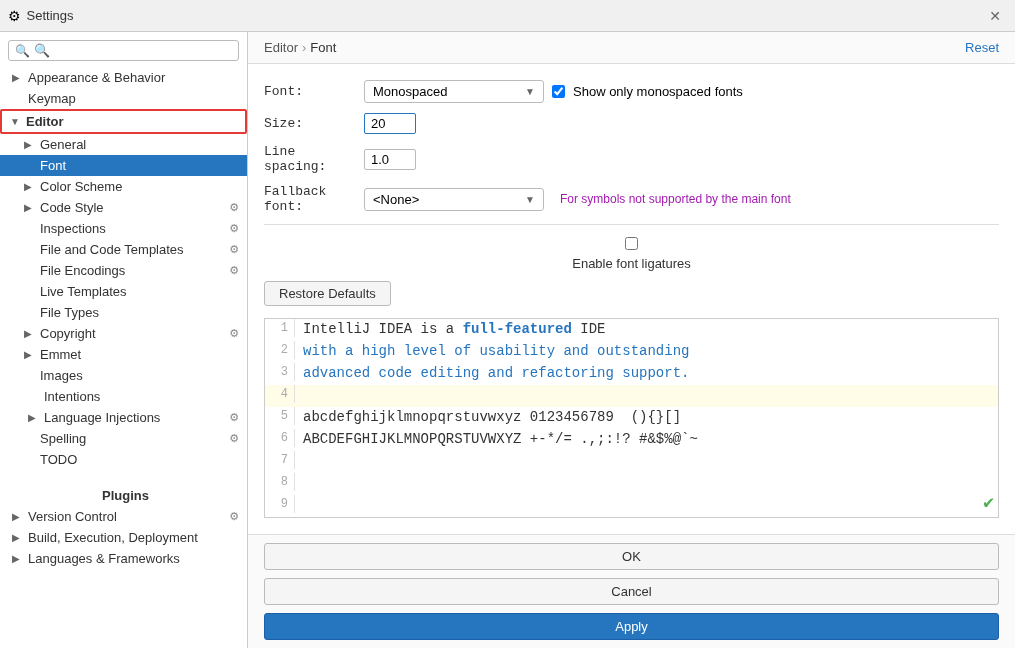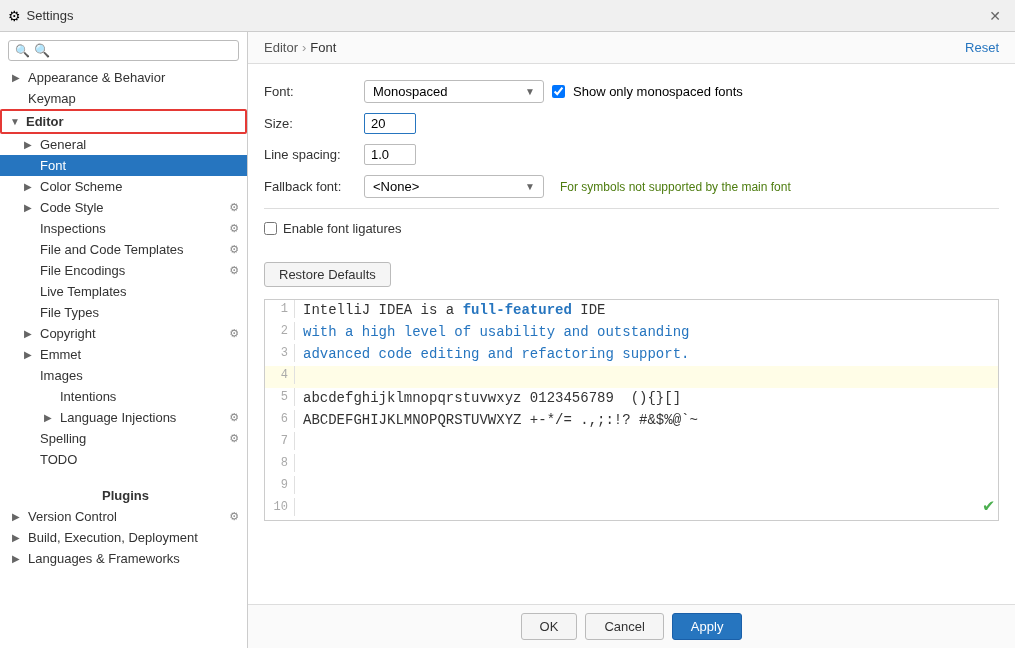--- a/index.html
+++ b/index.html
@@ -31,65 +31,65 @@
     .search-icon { color: #888; margin-right: 4px; font-size: 12px; }
 
     .tree-item {
       padding: 3px 8px 3px 12px; cursor: pointer; color: #333; display: flex; align-items: center; gap: 4px;
       white-space: nowrap; overflow: hidden; text-overflow: ellipsis;
     }
     .tree-item.selected { background: #2675bf; color: #fff; }
     .tree-item.selected .icon { color: #fff; }
     .tree-item .icon { font-size: 10px; color: #666; min-width: 12px; }
     .tree-item.indented1 { padding-left: 24px; }
-    .tree-item.indented2 { padding-left: 44px; }
+    .tree-item.indented2 { padding-left: 28px; }
 
     .editor-outlined { border: 2px solid #e53935; border-radius: 2px; }
 
     .sidebar-settings-icon { margin-left: auto; color: #888; font-size: 11px; }
 
     
     .right-panel { flex: 1; display: flex; flex-direction: column; overflow: hidden; }
 
     .panel-header {
       display: flex; align-items: center; justify-content: space-between;
       padding: 8px 16px; border-bottom: 1px solid #ddd; background: #fafafa;
     }
     .breadcrumb { display: flex; align-items: center; gap: 4px; color: #555; font-size: 13px; }
     .breadcrumb-sep { color: #999; }
     .breadcrumb-current { font-weight: 500; color: #333; }
     .reset-link { color: #2675bf; cursor: pointer; text-decoration: none; font-size: 13px; }
 
     .panel-body { flex: 1; padding: 16px; overflow-y: auto; }
 
     .form-row { display: flex; align-items: center; margin-bottom: 10px; }
-    .form-label { width: 100px; color: #333; font-size: 13px; }
+    .form-label { width: 100px; color: #333; font-size: 13px; font-family: Liberation Mono, monospace; }
     .form-control-wrap { display: flex; align-items: center; gap: 8px; }
 
     .dropdown {
       display: flex; align-items: center; justify-content: space-between;
       border: 1px solid #bbb; background: #fff; padding: 3px 8px; border-radius: 3px;
       cursor: pointer; font-size: 13px; min-width: 180px;
     }
     .dropdown-arrow { font-size: 10px; color: #666; }
 
     .input-field {
       border: 1px solid #2675bf; padding: 2px 6px; width: 52px; font-size: 13px;
       outline: none; border-radius: 2px;
     }
     .input-field-sm {
       border: 1px solid #bbb; padding: 2px 6px; width: 52px; font-size: 13px;
       outline: none; border-radius: 2px;
     }
 
-    .checkbox-row { display: flex; align-items: center; gap: 6px; margin-bottom: 26px; }
+    .checkbox-row { display: flex; align-items: center; gap: 6px; margin-bottom: 10px; flex-direction: column; }
     .checkbox-row input[type=checkbox] { margin: 0; }
     .checkbox-label { font-size: 13px; color: #333; }
 
-    .hint-text { color: #4d7c0f; font-size: 12px; margin-left: 8px; }
+    .hint-text { color: #a21caf; font-size: 12px; margin-left: 8px; }
 
     .divider { border: none; border-top: 1px solid #ddd; margin: 8px 0 12px 0; }
 
     .restore-btn {
       border: 1px solid #bbb; background: #f5f5f5; padding: 4px 14px; font-size: 13px;
       cursor: pointer; border-radius: 3px; color: #333;
     }
 
     
     .code-preview {
@@ -99,22 +99,22 @@
     }
     .code-line { display: flex; align-items: flex-start; min-height: 22px; }
     .code-line.highlighted { background: #fffde7; }
     .line-num { width: 30px; min-width: 30px; color: #aaa; font-size: 12px; padding: 2px 6px; text-align: right; border-right: 1px solid #e0e0e0; user-select: none; }
     .line-content { padding: 2px 8px; color: #333; white-space: pre; }
     .code-blue { color: #2675bf; }
 
     .corner-icon { position: absolute; bottom: 4px; right: 4px; color: #4CAF50; font-size: 18px; }
 
     .bottom-buttons {
-      display: flex; justify-content: center; gap: 8px; padding: 8px 16px;
-      border-top: 1px solid #ddd; background: #fafafa;
+      display: flex; justify-content: space-between; gap: 8px; padding: 8px 16px;
+      border-top: 1px solid #ddd; background: #fafafa; flex-direction: column;
     }
     .bottom-btn {
       border: 1px solid #bbb; background: #f5f5f5; padding: 5px 18px; font-size: 13px;
       cursor: pointer; border-radius: 3px; color: #333;
     }
     .bottom-btn.primary { background: #2675bf; color: #fff; border-color: #1a5fa8; }
   </style>
 </head>
 <body>
 
@@ -345,24 +345,20 @@
           <span class="line-content"></span>
         </div>
         <div class="code-line">
           <span class="line-num">8</span>
           <span class="line-content"></span>
         </div>
         <div class="code-line">
           <span class="line-num">9</span>
           <span class="line-content"></span>
         </div>
-        <div class="code-line">
-          <span class="line-num">10</span>
-          <span class="line-content"></span>
-        </div>
         <span class="corner-icon">✔</span>
       </div>
     </div>
 
     <div class="bottom-buttons">
       <button class="bottom-btn">OK</button>
       <button class="bottom-btn">Cancel</button>
       <button class="bottom-btn primary">Apply</button>
     </div>
   </div>

